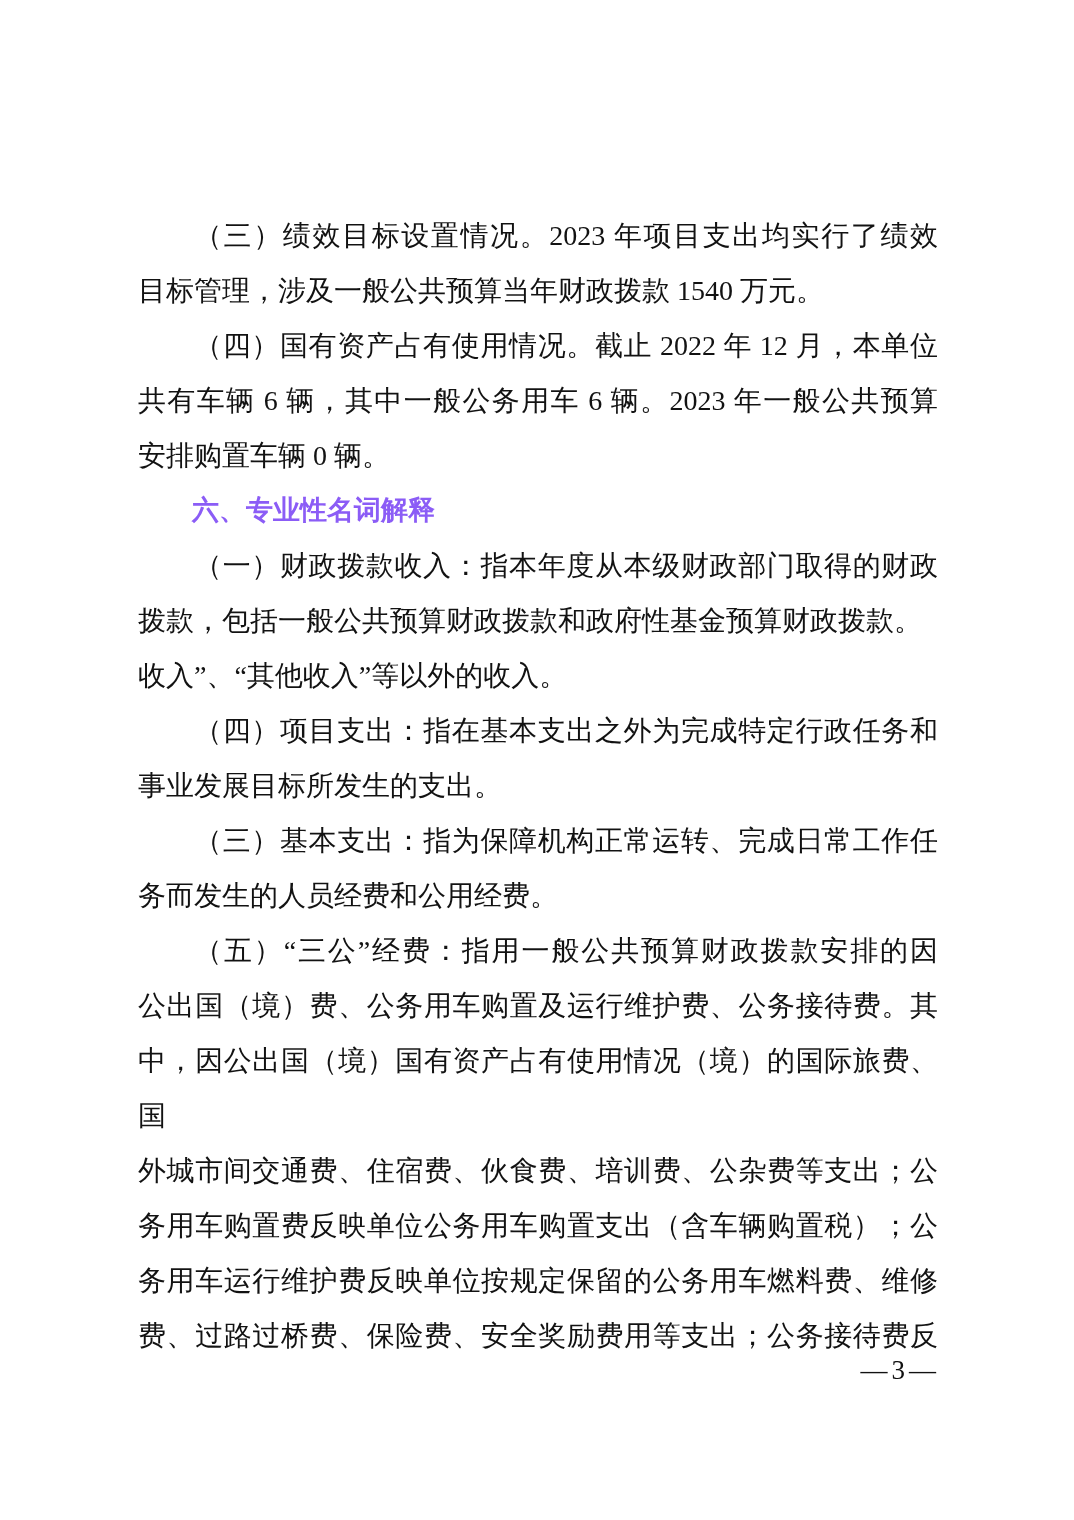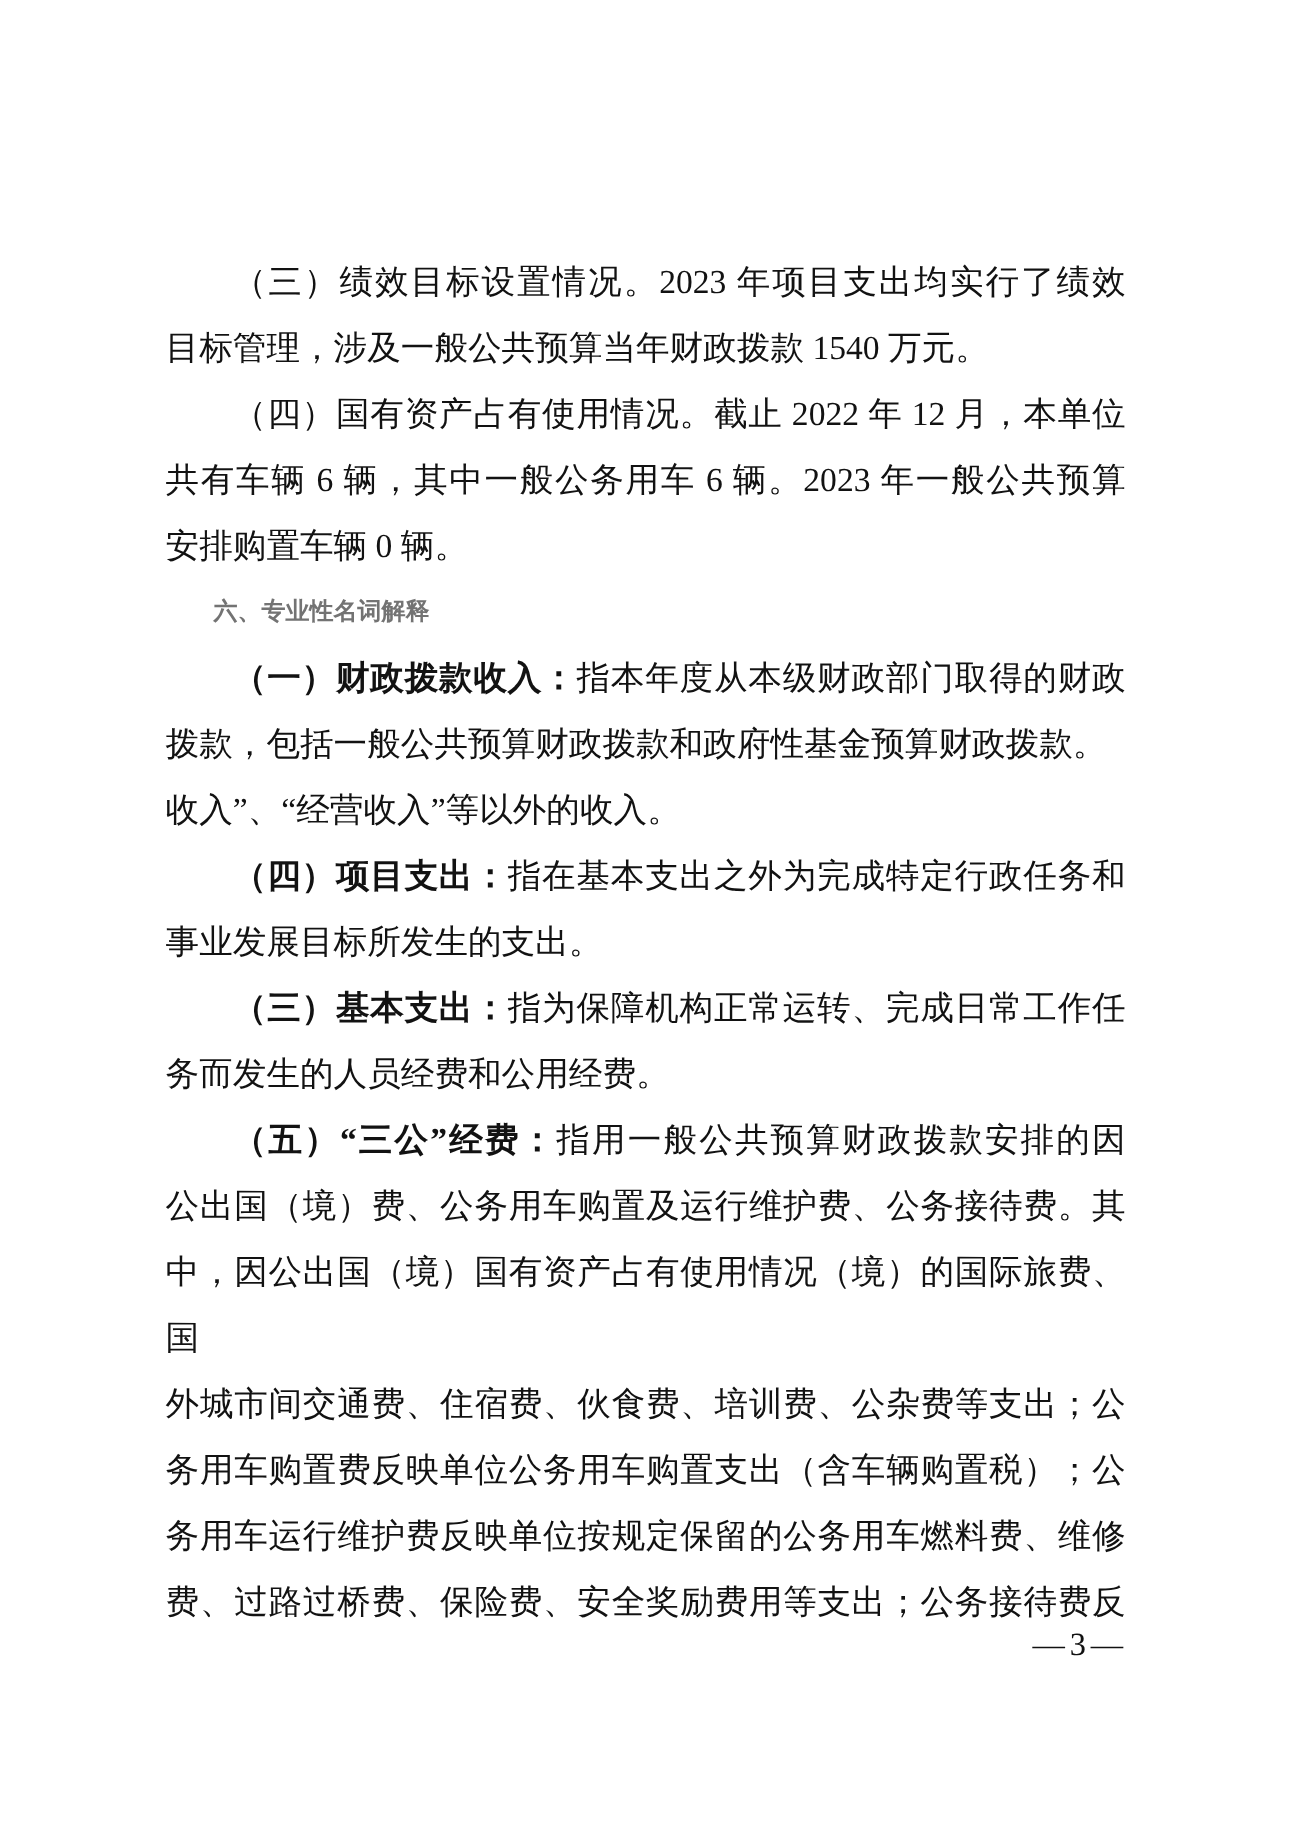--- a/index.html
+++ b/index.html
@@ -25,28 +25,28 @@
   .para { margin: 0; }
   .line {
     font-size: 28px;
     line-height: 55px;
     text-align: justify;
     text-align-last: justify;
     white-space: normal;
   }
   .line.end  { text-align-last: left; }
   .line.first { text-indent: 2em; }
-  .lead { font-weight: 700; }
+  .lead { font-weight: 400; }
   .heading {
-    font-size: 20px;
+    font-size: 27px;
     line-height: 55px;
     font-weight: 700;
     font-family: "Liberation Sans", "DejaVu Sans", sans-serif;
     text-indent: 2em;
-    color: #737373;
+    color: #8b5cf6;
   }
   .pagenum {
     position: absolute;
     top: 1350px;
     right: 134px;
     font-size: 27px;
     line-height: 40px;
     letter-spacing: 4px;
     color: #111111;
   }
@@ -64,21 +64,21 @@
         <div class="line first">（四）国有资产占有使用情况。截止 2022 年 12 月，本单位</div>
         <div class="line">共有车辆 6 辆，其中一般公务用车 6 辆。2023 年一般公共预算</div>
         <div class="line end">安排购置车辆 0 辆。</div>
       </div>
       <div class="heading">六、专业性名词解释</div>
       <div class="para">
         <div class="line first"><span class="lead">（一）财政拨款收入：</span>指本年度从本级财政部门取得的财政</div>
         <div class="line end">拨款，包括一般公共预算财政拨款和政府性基金预算财政拨款。</div>
       </div>
       <div class="para">
-        <div class="line end">收入”、“经营收入”等以外的收入。</div>
+        <div class="line end">收入”、“其他收入”等以外的收入。</div>
       </div>
       <div class="para">
         <div class="line first"><span class="lead">（四）项目支出：</span>指在基本支出之外为完成特定行政任务和</div>
         <div class="line end">事业发展目标所发生的支出。</div>
       </div>
       <div class="para">
         <div class="line first"><span class="lead">（三）基本支出：</span>指为保障机构正常运转、完成日常工作任</div>
         <div class="line end">务而发生的人员经费和公用经费。</div>
       </div>
       <div class="para">

